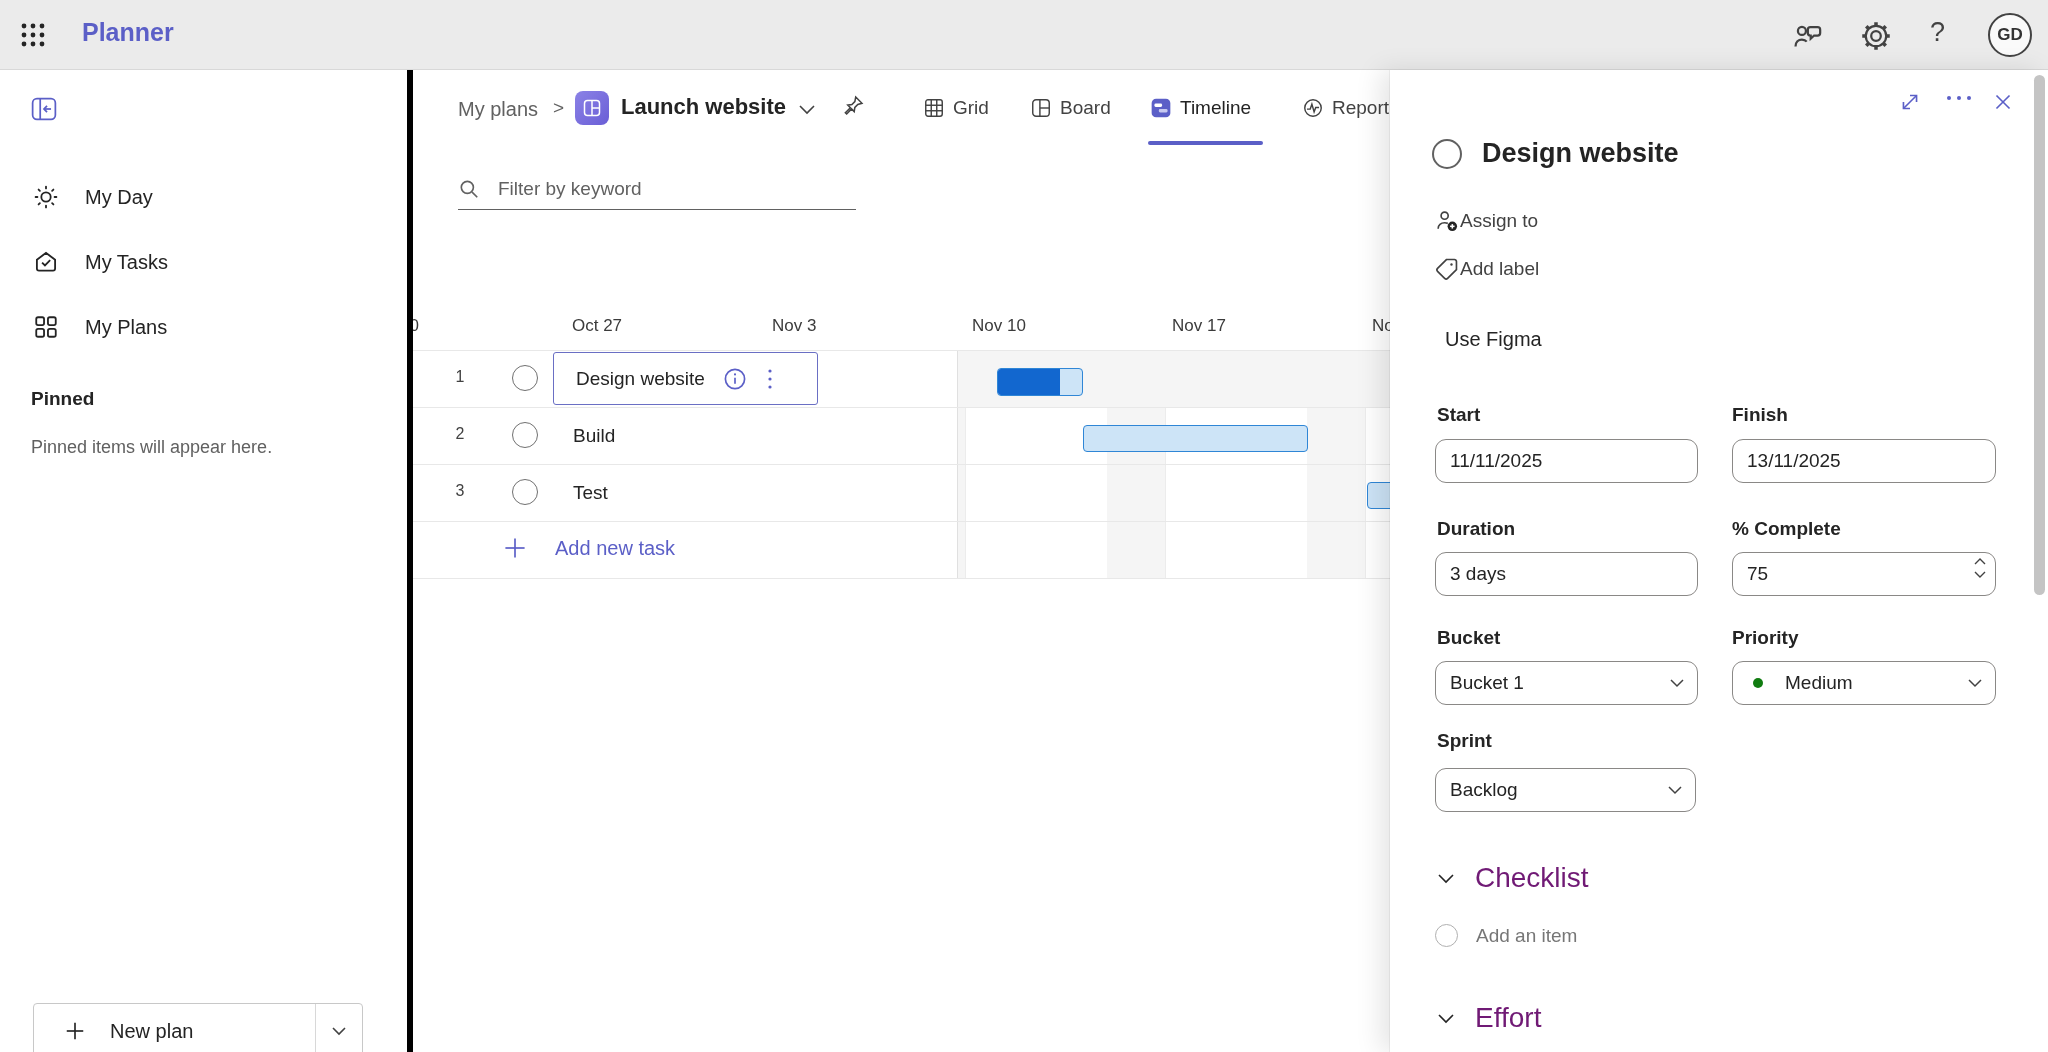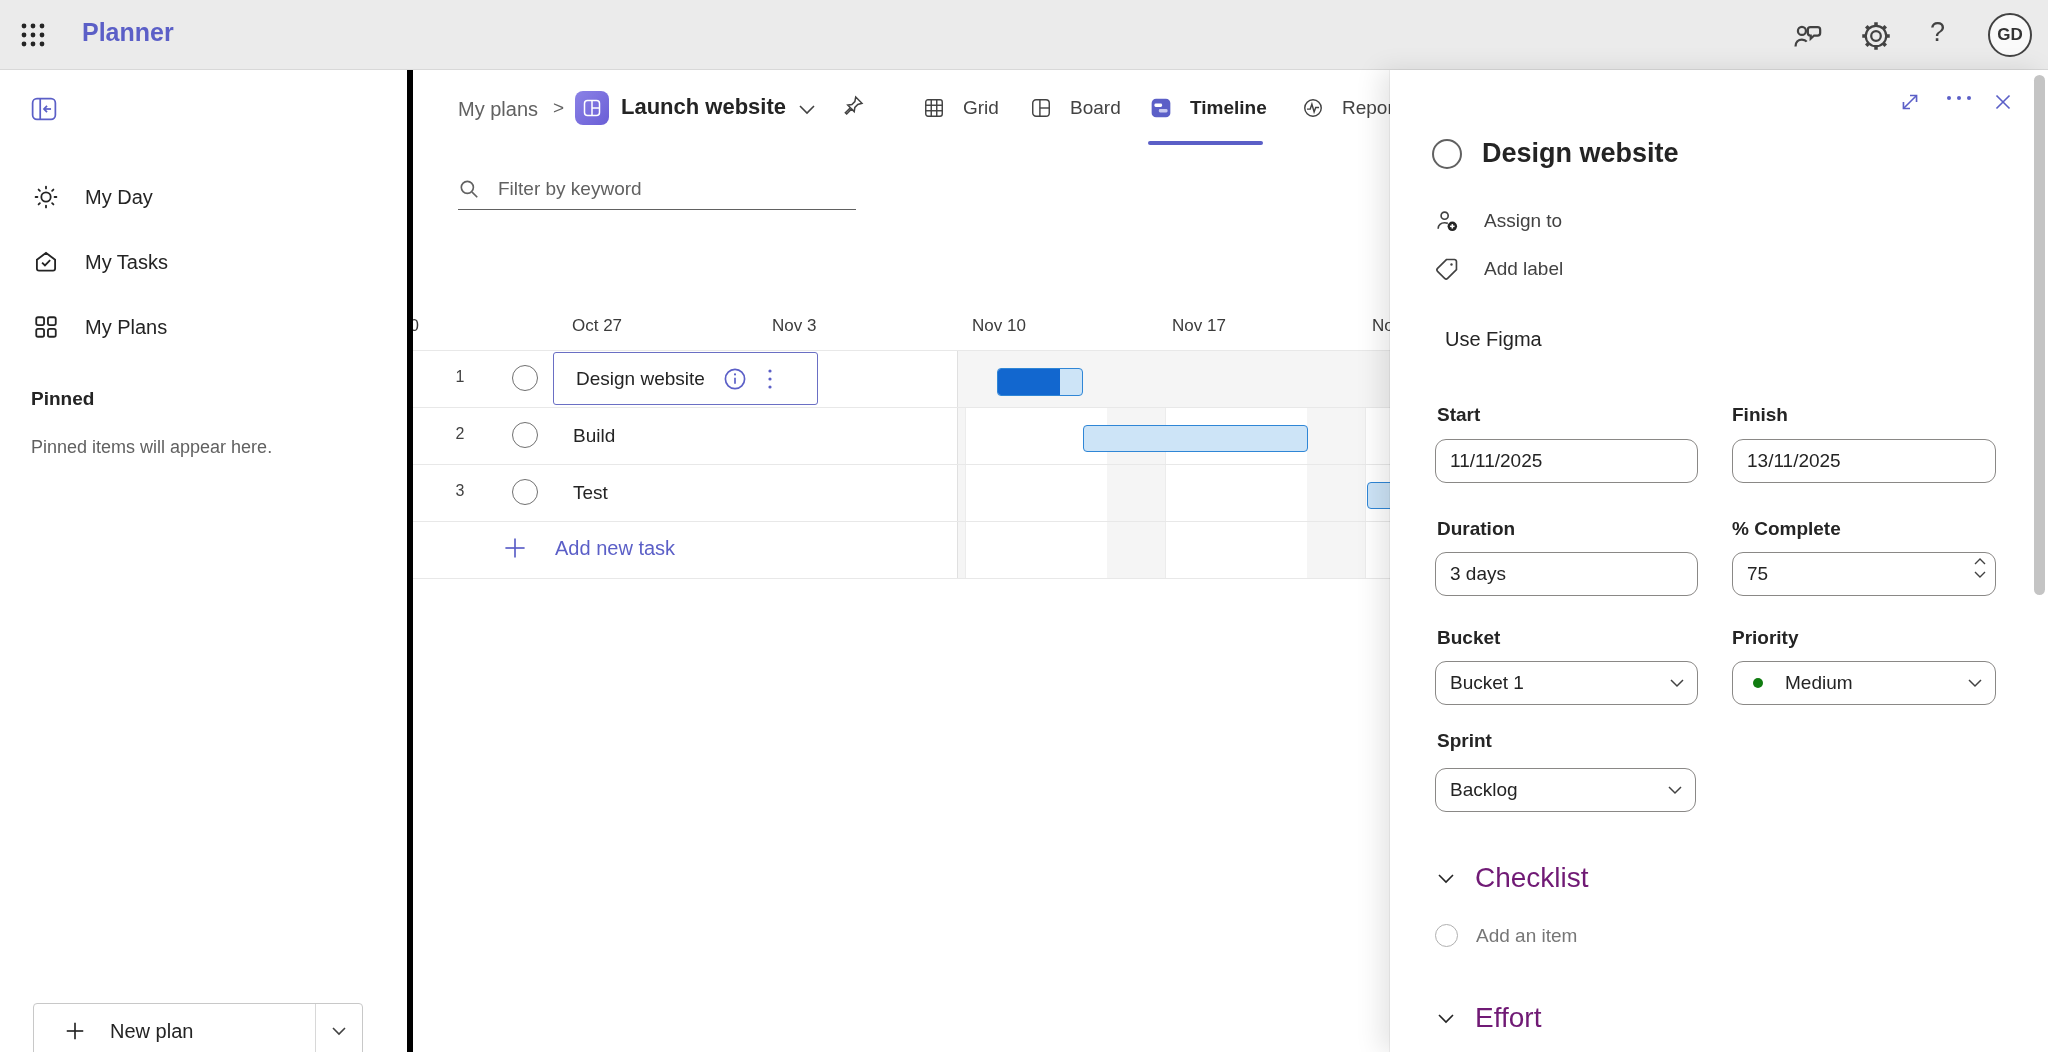--- a/index.html
+++ b/index.html
@@ -32,23 +32,23 @@
   #new-plan .split { width:1px; height:100%; background:#d8d8d8; }
   #new-plan .chev { width:46px; display:flex; align-items:center; justify-content:center; cursor:pointer; }
 
   
   #main { left:413px; top:70px; width:977px; height:982px; background:#fff; overflow:hidden; }
   .crumb-root { left:45px; top:28px; font-size:20px; color:#616161; cursor:pointer; }
   .crumb-sep  { left:140px; top:27px; font-size:19px; color:#616161; }
   .plan-tile  { left:162px; top:21px; width:34px; height:34px; border-radius:8px;
                 background:linear-gradient(135deg,#8b82e6,#6a5ed6); display:flex; align-items:center; justify-content:center; }
   .plan-name  { left:208px; top:24px; font-size:22px; font-weight:700; color:#242424; cursor:pointer; }
-  .tab { top:27px; display:flex; align-items:center; gap:18px; cursor:pointer; }
+  .tab { top:27px; display:flex; align-items:center; gap:8px; cursor:pointer; }
   .tab .lbl { font-size:19px; color:#424242; }
-  .tab.active .lbl { font-weight:700; color:#242424; }
+  .tab.active .lbl { font-weight:400; color:#242424; }
   #tab-underline { left:735px; top:71px; width:115px; height:4px; background:#5b5fc7; border-radius:2px; }
 
   #filter { left:45px; top:98px; width:398px; height:42px; border-bottom:1px solid #616161; display:flex; align-items:center; }
   #filter input { border:0; outline:0; margin-left:18px; font-size:19px; color:#242424; width:330px; background:transparent;
                   font-family:"Liberation Sans","DejaVu Sans",sans-serif; }
   #filter input::placeholder { color:#616161; }
 
   .date-lbl { top:246px; font-size:17px; color:#3b3b3b; white-space:nowrap; }
 
   .stripe { top:280px; height:228px; background:#f5f5f5; }
@@ -68,21 +68,21 @@
   #add-task { left:90px; top:466px; display:flex; align-items:center; gap:28px; cursor:pointer; }
   #add-task .lbl { font-size:20px; color:#5b5fc7; }
 
   
   #panel { left:1390px; top:70px; width:658px; height:982px; background:#fff;
            box-shadow:-10px 0 24px rgba(0,0,0,.10), -1px 0 0 rgba(0,0,0,.05); }
   .panel-top-icon { top:20px; cursor:pointer; }
   #panel-title-row { left:42px; top:68px; display:flex; align-items:center; gap:20px; }
   #panel-title-circle { width:30px; height:30px; border:2px solid #616161; border-radius:50%; cursor:pointer; }
   #panel-title { font-size:27px; font-weight:700; color:#242424; }
-  .panel-row { left:44px; display:flex; align-items:center; gap:24px; cursor:pointer; }
+  .panel-row { left:44px; display:flex; align-items:center; cursor:pointer; }
   .panel-row .lbl { font-size:19px; color:#424242; }
   #notes { left:55px; top:258px; font-size:20px; color:#242424; cursor:text; }
   .fld-lbl { font-size:19px; font-weight:600; color:#242424; }
   .fld-box { position:absolute; height:44px; border:1px solid #8a8886; border-radius:11px; background:#fff;
              display:flex; align-items:center; }
   .fld-box input { border:0; outline:0; margin-left:14px; font-size:19px; color:#242424; width:180px; background:transparent;
                    font-family:"Liberation Sans","DejaVu Sans",sans-serif; }
   .dd-chev { position:absolute; right:12px; }
   .spin { position:absolute; right:8px; top:4px; display:flex; flex-direction:column; gap:4px; }
   .spin svg { cursor:pointer; }

